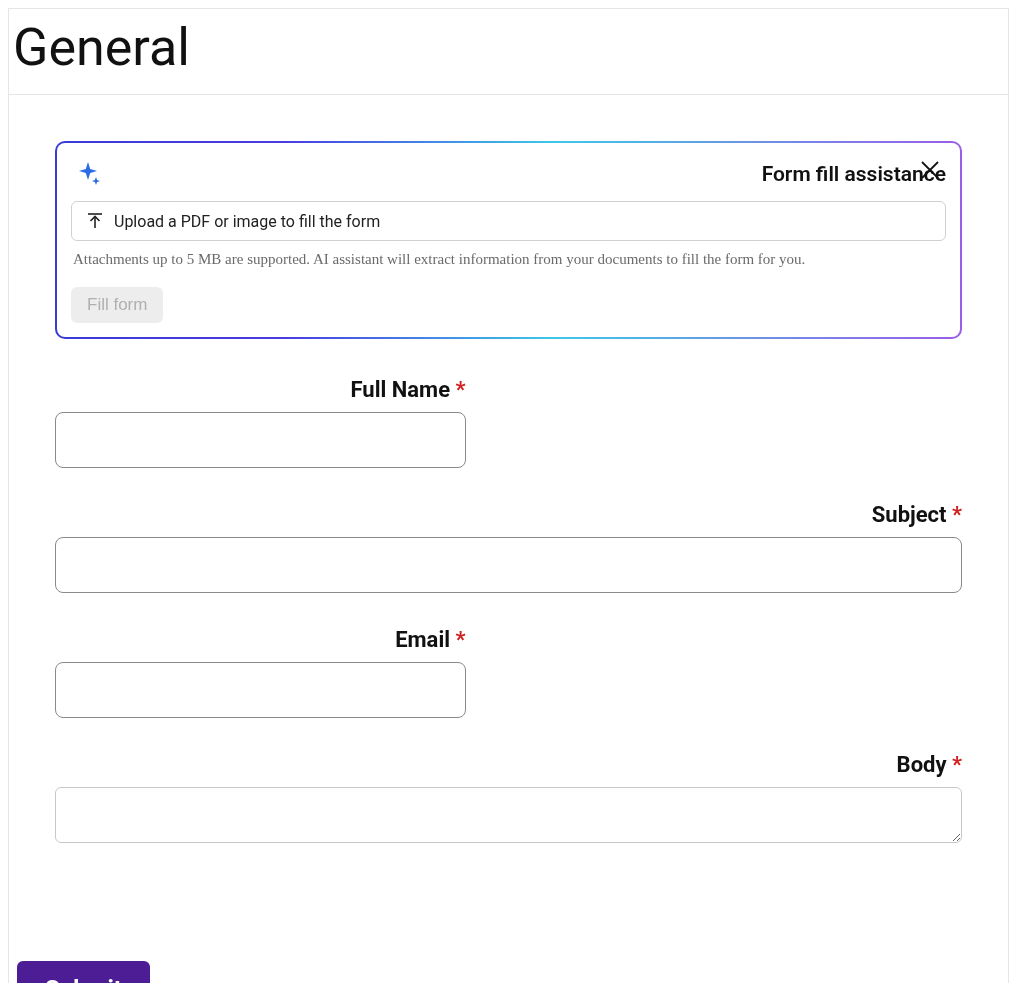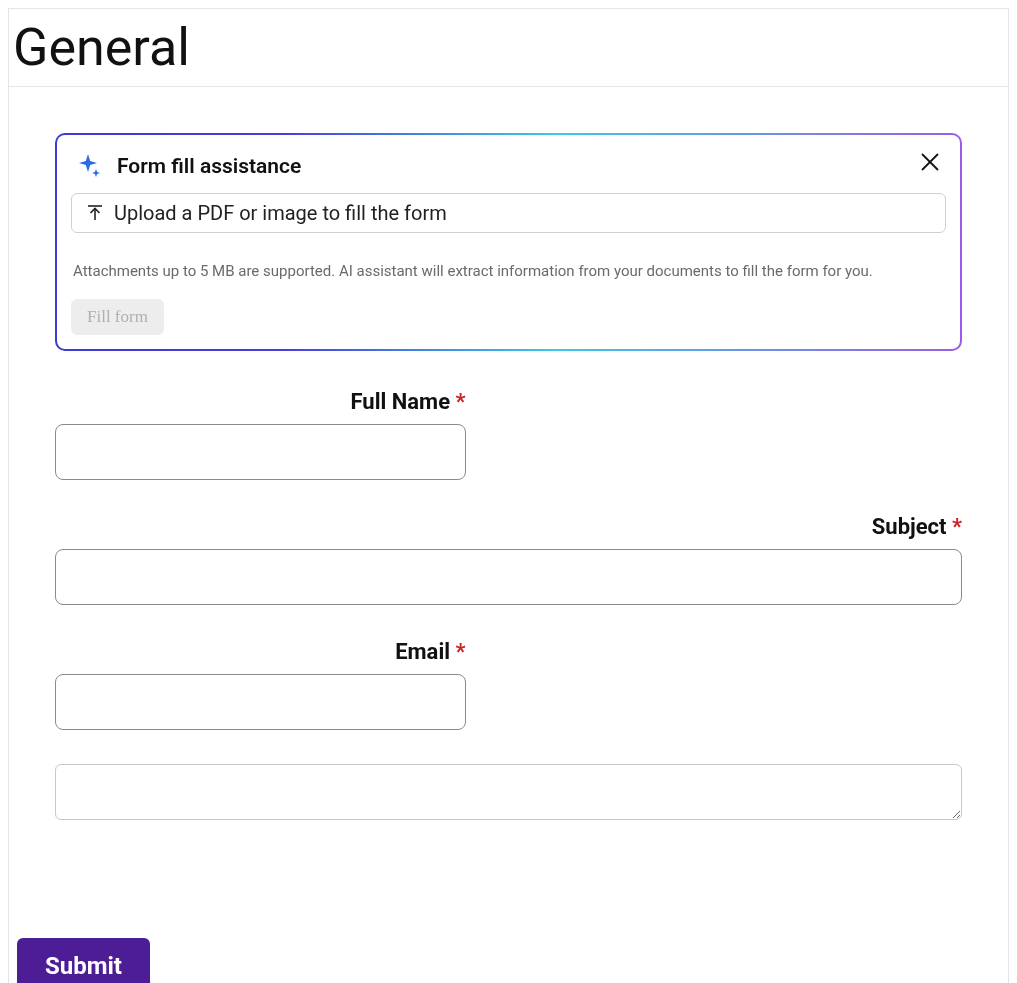--- a/index.html
+++ b/index.html
@@ -15,21 +15,21 @@
     .outer-container {
       border: 1px solid #e5e5e5;
       width: 1001px;
       min-height: 960px;
       position: relative;
       padding-bottom: 20px;
     }
     .page-title {
       font-size: 52px;
       font-weight: 400;
-      padding: 8px 4px 8px 4px;
+      padding: 8px 4px 16px 4px;
       border-bottom: 1px solid #e5e5e5;
       color: #111;
     }
     .form-area {
       padding: 46px 46px 20px 46px;
     }
     .assistance-card {
       position: relative;
       border: 2px solid transparent;
       border-radius: 10px;
@@ -37,20 +37,21 @@
       background:
         linear-gradient(#fff, #fff) padding-box,
         linear-gradient(90deg, #3a3bd6 0%, #4a3be0 25%, #3cc8e8 55%, #9b5ce8 100%) border-box;
     }
     .assist-header {
       display: flex;
       align-items: center;
       gap: 14px;
       padding-left: 6px;
       margin-bottom: 14px;
+      justify-content: space-between;
     }
     .sparkle-icon {
       display: inline-flex;
       width: 26px;
       height: 26px;
       position: relative;
       flex-shrink: 0;
     }
     .assist-title {
       font-size: 21px;
@@ -71,48 +72,48 @@
       justify-content: center;
       padding: 0;
     }
     .upload-field {
       display: flex;
       align-items: center;
       gap: 10px;
       border: 1px solid #d0d0d0;
       border-radius: 6px;
       padding: 6px 14px;
-      font-size: 20px;
+      font-size: 16px;
       color: #222;
       height: 40px;
       cursor: pointer;
     }
     .upload-icon {
       display: inline-flex;
       width: 18px;
       height: 18px;
       flex-shrink: 0;
     }
     .assist-help {
       font-size: 15px;
       color: #6a6a6a;
       line-height: 1.55;
-      margin-top: 27px;
+      margin-top: 7px;
       padding-left: 2px;
+      font-family: Liberation Serif, serif;
     }
     .fill-btn {
       margin-top: 16px;
       background: #ededed;
       color: #b0b0b0;
       border: none;
       border-radius: 6px;
       padding: 8px 16px;
       font-size: 17px;
       cursor: not-allowed;
-      font-family: Liberation Serif, serif;
     }
     .fields-grid {
       display: grid;
       grid-template-columns: 1fr 1fr;
       column-gap: 86px;
       row-gap: 0;
       margin-top: 38px;
     }
     .field-block {
       margin-bottom: 34px;
@@ -236,20 +237,24 @@
 
       <div class="field-block">
         <label class="field-label">
           <span>Email</span>
           <span class="required-mark">*</span>
         </label>
         <input type="text" class="text-input" value="" style="">
       </div>
 
       <div class="field-block full">
+        <label class="field-label">
+          <span>Body</span>
+          <span class="required-mark">*</span>
+        </label>
         <textarea class="textarea-input" value="" style=""></textarea>
       </div>
 
     </div>
   </div>
 
   <div class="bottom-section submit-bar">
     <button class="submit-btn">Submit</button>
   </div>
 

